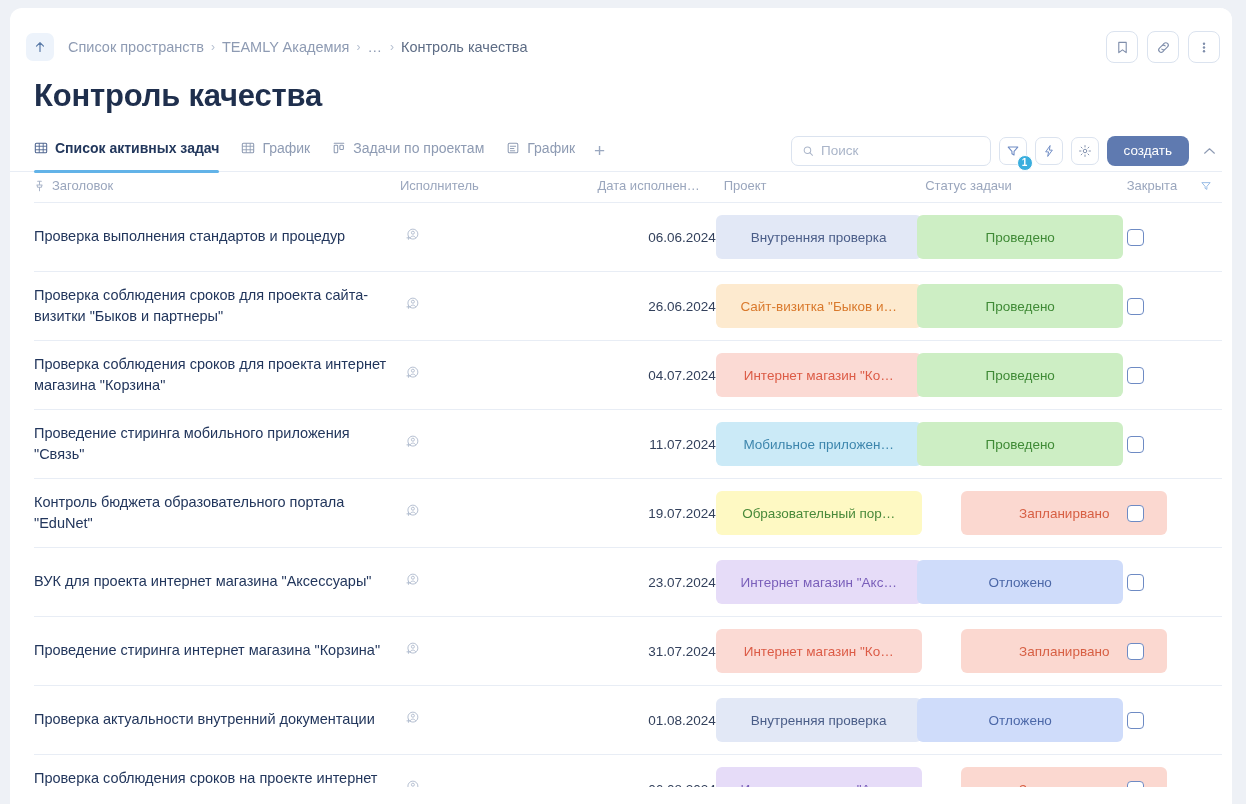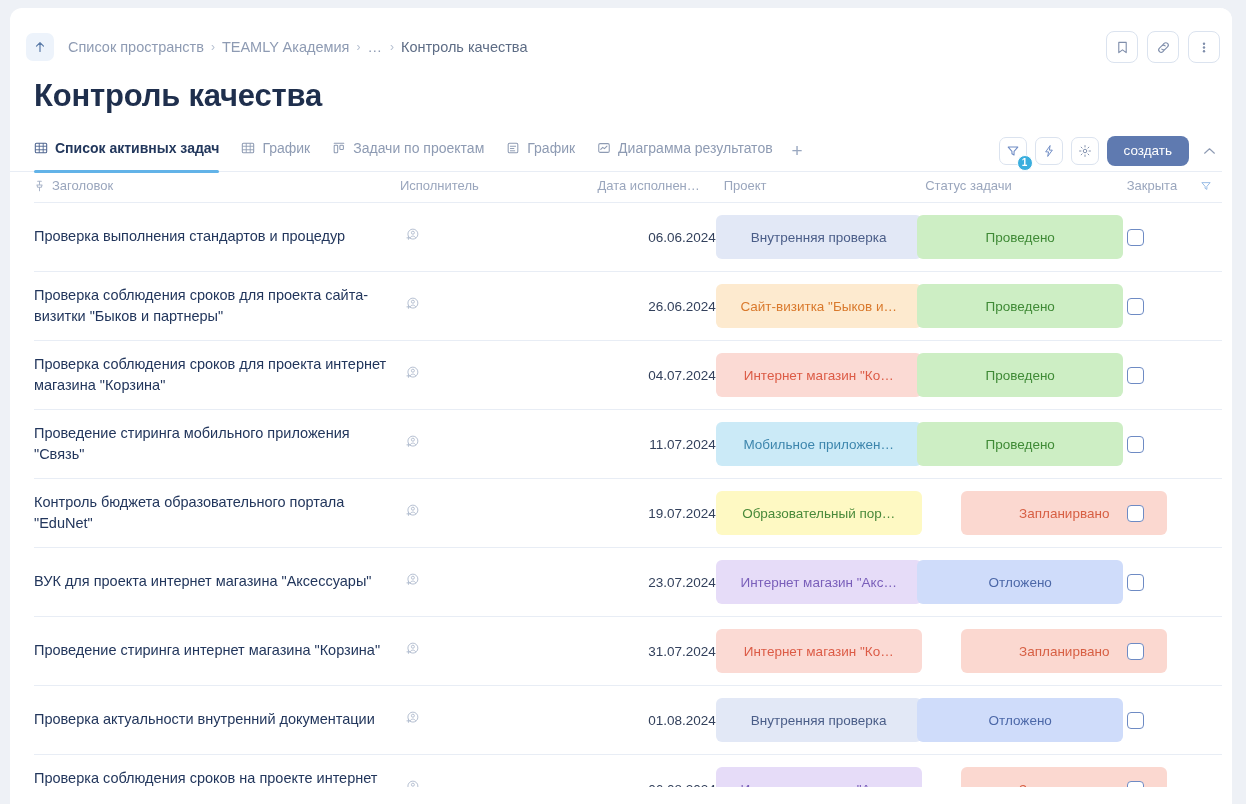--- a/index.html
+++ b/index.html
@@ -343,32 +343,32 @@
       </div>
 
       <div class="tab">
         <svg width="14" height="14" viewBox="0 0 16 16" fill="none">
           <rect x="2.5" y="2.5" width="11" height="11" rx="1.6" stroke="#8e9bb3" stroke-width="1.2"></rect>
           <path d="M5 6h6M5 8.6h4M5 11.2h5" stroke="#8e9bb3" stroke-width="1.1" stroke-linecap="round"></path>
         </svg>
         <span>График</span>
       </div>
 
-      <div class="tab">
-        <svg width="14" height="14" viewBox="0 0 16 16" fill="none">
-          <rect x="2" y="3" width="12" height="10" rx="1.6" stroke="#8e9bb3" stroke-width="1.2"></rect>
-          <path d="M4.3 9.6l2.2-2.4 2 1.6 2.9-3" stroke="#8e9bb3" stroke-width="1.2" stroke-linecap="round" stroke-linejoin="round"></path>
-        </svg>
-        <span>Диаграмма результатов</span>
-      </div>
 
       <div class="tab-plus">+</div>
     </div>
 
     <div class="right-tools">
+      <div class="search-box">
+        <svg width="14" height="14" viewBox="0 0 16 16" fill="none">
+          <circle cx="7" cy="7" r="4.2" stroke="#aab5c9" stroke-width="1.3"></circle>
+          <path d="M10.3 10.3L13.5 13.5" stroke="#aab5c9" stroke-width="1.3" stroke-linecap="round"></path>
+        </svg>
+        <input type="text" value="" placeholder="Поиск" style="">
+      </div>
 
       <div class="tool-btn">
         <svg width="14" height="14" viewBox="0 0 16 16" fill="none">
           <path d="M2.5 3.5h11l-4.3 5v4l-2.4-1.4v-2.6l-4.3-5z" stroke="#6e8bc4" stroke-width="1.2" stroke-linejoin="round"></path>
         </svg>
         <span class="badge">1</span>
       </div>
 
       <div class="tool-btn">
         <svg width="14" height="14" viewBox="0 0 16 16" fill="none">

